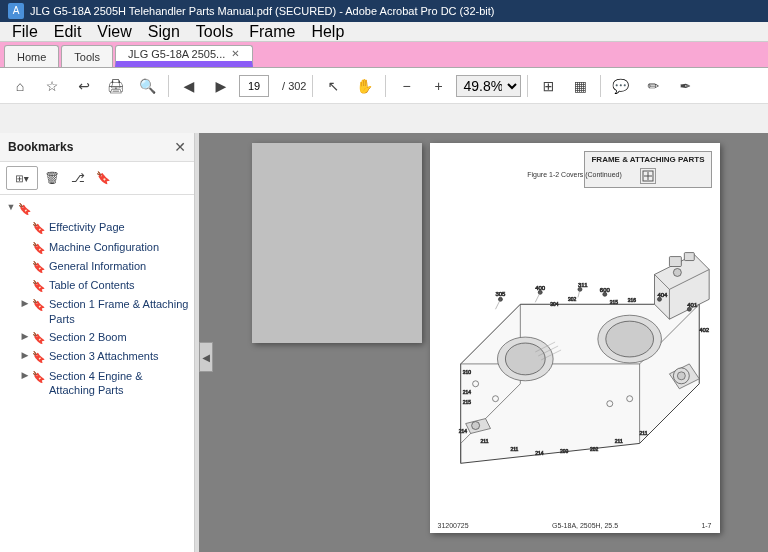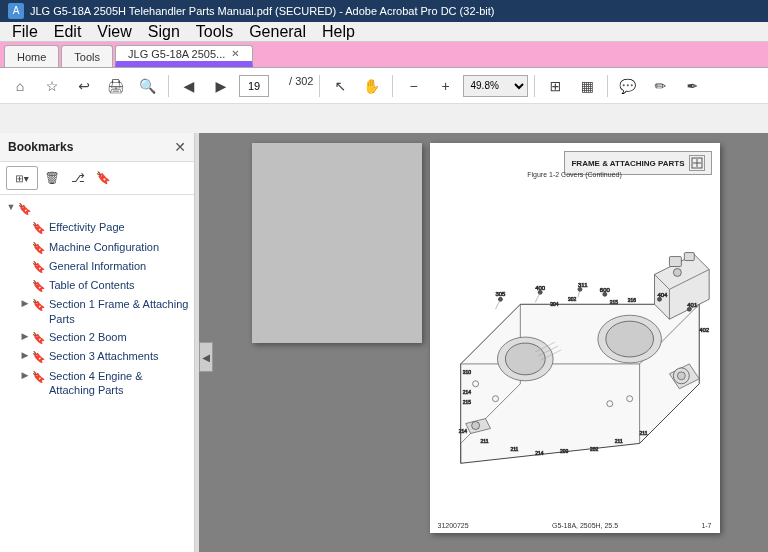--- a/index.html
+++ b/index.html
@@ -96,34 +96,34 @@
       font-size: 14px;
       color: #444;
       border: none; background: none;
     }
     .toolbar-divider {
       width: 1px; height: 22px;
       background: #ccc;
       margin: 0 2px;
     }
     .nav-page {
-      display: flex; gap: 20px;
+      display: flex; align-items: center; gap: 13px;
     }
     .page-input {
       width: 30px; height: 22px;
       border: 1px solid #aaa;
       text-align: center;
       font-size: 11px;
       padding: 0 2px;
     }
     .page-total { font-size: 11px; color: #333; }
     .zoom-select {
       width: 65px; height: 22px;
       border: 1px solid #aaa;
-      font-size: 10px;
+      font-size: 14px;
       padding: 0 2px;
     }
 
     
     .main-layout {
       display: flex;
       height: calc(552px - 22px - 20px - 26px - 36px);
       margin-top: 29px;
     }
 
@@ -249,21 +249,21 @@
     
     .pdf-header-bar {
       position: absolute;
       top: 8px; right: 8px;
       background: #f0f0f0;
       border: 1px solid #999;
       padding: 3px 6px;
       font-size: 8px;
       font-weight: bold;
       color: #222;
-      display: flex; align-items: center; gap: 4px;
+      display: flex; align-items: center; gap: 4px; flex-direction: column;
     }
     .pdf-header-box {
       width: 16px; height: 16px;
       border: 1px solid #999;
       display: flex; align-items: center; justify-content: center;
     }
     .figure-caption {
       position: absolute;
       top: 28px; left: 50%;
       transform: translateX(-50%);
@@ -294,21 +294,21 @@
   <span class="title-bar-icon">A</span>
   <span>JLG G5-18A 2505H Telehandler Parts Manual.pdf (SECURED) - Adobe Acrobat Pro DC (32-bit)</span>
 </div>
 
 <div class="menu-bar">
   <span class="menu-item">File</span>
   <span class="menu-item">Edit</span>
   <span class="menu-item">View</span>
   <span class="menu-item">Sign</span>
   <span class="menu-item">Tools</span>
-  <span class="menu-item">General</span>
+  <span class="menu-item">Frame</span>
   <span class="menu-item">Help</span>
 </div>
 
 <div class="tab-bar">
   <div class="tab">
     <span>Home</span>
   </div>
   <div class="tab">
     <span>Tools</span>
   </div>

